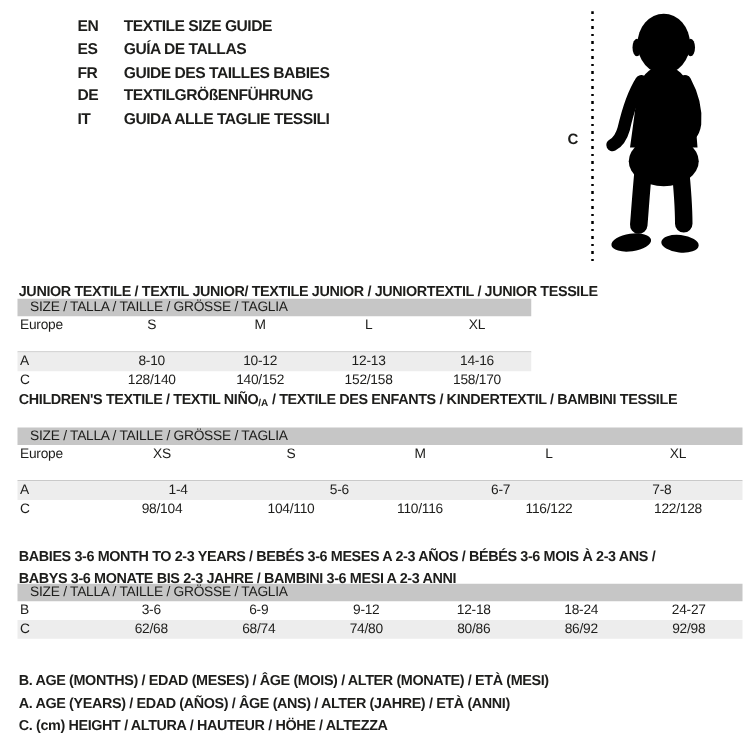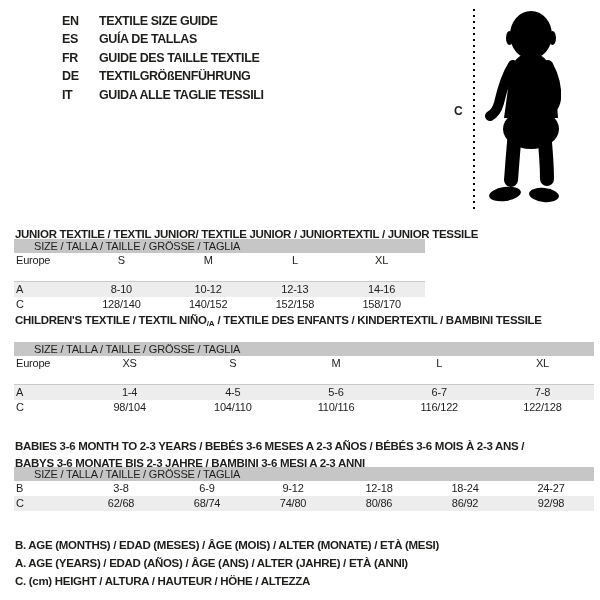--- a/index.html
+++ b/index.html
@@ -21,21 +21,21 @@
   .height-marker{position:absolute;left:454px;top:104px;font-size:12px;font-weight:700;}
   .baby{position:absolute;left:482px;top:10px;}
   
   .section-title{
     position:absolute;left:15px;font-size:11.5px;font-weight:700;letter-spacing:-0.3px;line-height:13px;white-space:nowrap;margin-top:12px;
   }
   .sub{font-size:8px;vertical-align:-2px;letter-spacing:0;}
   .size-table{position:absolute;left:14px;}
   .size-bar{
     height:14px;line-height:14px;background:#c6c6c6;color:#1d1d1b;
-    padding-left:20px;font-size:11px;letter-spacing:-0.2px;
+    padding-left:10px;font-size:11px;letter-spacing:-0.2px;
   }
   .trow{display:flex;height:15px;line-height:15px;font-size:11px;letter-spacing:-0.2px;box-sizing:border-box;}
   .trow.bordered{border-bottom:1px solid #c9c9c9;height:29px;line-height:14px;}
   .trow.shaded{background:#ededed;}
   .lbl{flex:0 0 64px;width:64px;padding-left:2px;box-sizing:border-box;}
   .cell{flex:1 1 0;text-align:center;}
   .t1{width:411px;top:239px;}
   .t2{width:580px;top:342px;}
   .t3{width:580px;top:467px;}
   
@@ -49,21 +49,21 @@
   <div class="lang-row">
     <span class="lang-code">EN</span>
     <span>TEXTILE SIZE GUIDE</span>
   </div>
   <div class="lang-row">
     <span class="lang-code">ES</span>
     <span>GUÍA DE TALLAS</span>
   </div>
   <div class="lang-row">
     <span class="lang-code">FR</span>
-    <span>GUIDE DES TAILLE TEXTILE</span>
+    <span>GUIDE DES TAILLES BABIES</span>
   </div>
   <div class="lang-row">
     <span class="lang-code">DE</span>
     <span>TEXTILGRÖßENFÜHRUNG</span>
   </div>
   <div class="lang-row">
     <span class="lang-code">IT</span>
     <span>GUIDA ALLE TAGLIE TESSILI</span>
   </div>
 </div>
@@ -125,42 +125,41 @@
     <span class="lbl">Europe</span>
     <span class="cell">XS</span>
     <span class="cell">S</span>
     <span class="cell">M</span>
     <span class="cell">L</span>
     <span class="cell">XL</span>
   </div>
   <div class="trow shaded">
     <span class="lbl">A</span>
     <span class="cell">1-4</span>
-    <span class="cell">4-5</span>
     <span class="cell">5-6</span>
     <span class="cell">6-7</span>
     <span class="cell">7-8</span>
   </div>
   <div class="trow">
     <span class="lbl">C</span>
     <span class="cell">98/104</span>
     <span class="cell">104/110</span>
     <span class="cell">110/116</span>
     <span class="cell">116/122</span>
     <span class="cell">122/128</span>
   </div>
 </div>
 
 <div class="section-title" style="top:428px">BABIES 3-6 MONTH TO 2-3 YEARS / BEBÉS 3-6 MESES A 2-3 AÑOS / BÉBÉS 3-6 MOIS À 2-3 ANS /</div>
 <div class="section-title" style="top:445px">BABYS 3-6 MONATE BIS 2-3 JAHRE / BAMBINI 3-6 MESI A 2-3 ANNI</div>
 <div class="size-table t3">
   <div class="size-bar">SIZE / TALLA / TAILLE / GRÖSSE / TAGLIA</div>
   <div class="trow">
     <span class="lbl">B</span>
-    <span class="cell">3-8</span>
+    <span class="cell">3-6</span>
     <span class="cell">6-9</span>
     <span class="cell">9-12</span>
     <span class="cell">12-18</span>
     <span class="cell">18-24</span>
     <span class="cell">24-27</span>
   </div>
   <div class="trow shaded">
     <span class="lbl">C</span>
     <span class="cell">62/68</span>
     <span class="cell">68/74</span>

